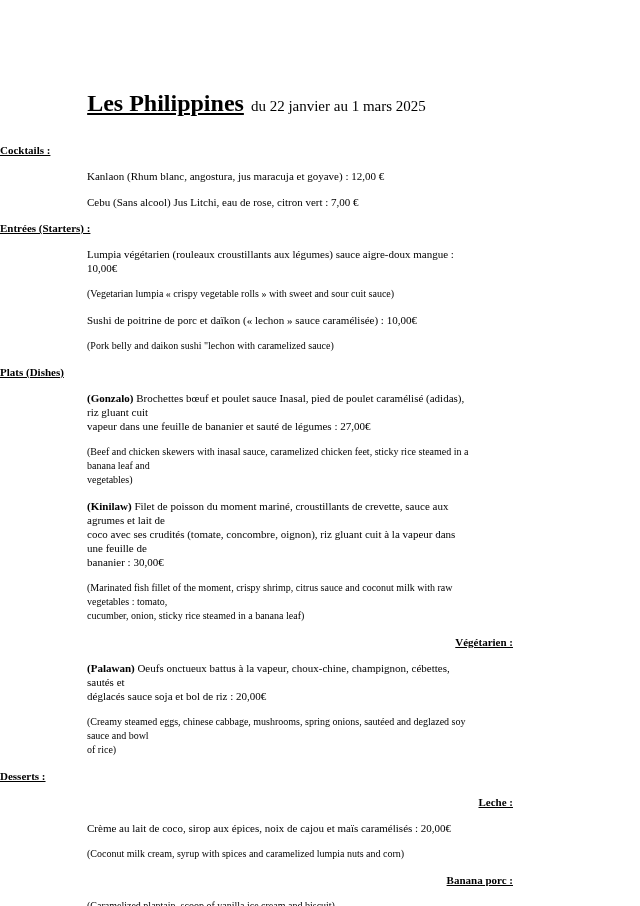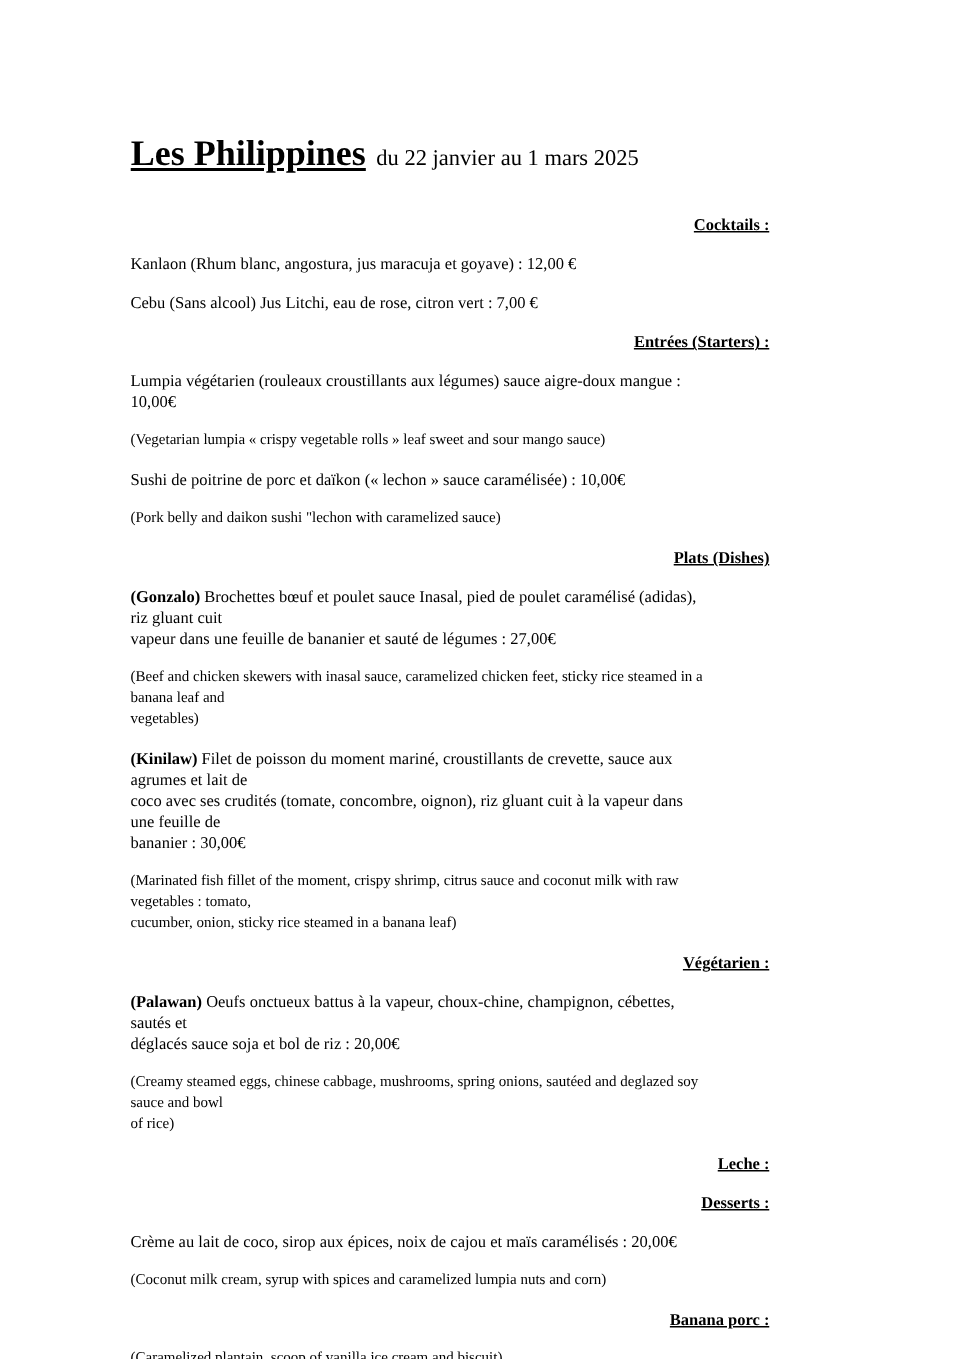--- a/index.html
+++ b/index.html
@@ -29,21 +29,21 @@
     font-size: 15px;
     margin-left: 7px;
   }
   .heading {
     font-size: 11px;
     font-weight: bold;
     text-decoration: underline;
     line-height: 14px;
     margin: 0 0 12px 0;
   }
-  .heading.center { text-align: right; padding: 0; }
+  .heading.center { text-align: left; padding: 0; }
   .heading.left { text-align: right; padding-left: 75px; }
   .item {
     font-size: 11px;
     line-height: 14px;
     margin: 0 0 12px 12px;
     padding: 0 40px 0 75px;
     white-space: pre-line;
   }
   .item .dish-name { font-weight: bold; }
   .item.en { font-size: 10px; }
@@ -56,43 +56,43 @@
   <div class="title-line">
     <span class="title">Les Philippines</span><span class="date">du 22 janvier au 1 mars 2025</span>
   </div>
 
   <div class="heading center">Cocktails :</div>
   <p class="item">Kanlaon (Rhum blanc, angostura, jus maracuja et goyave) : 12,00 €</p>
   <p class="item">Cebu (Sans alcool) Jus Litchi, eau de rose, citron vert : 7,00 €</p>
 
   <div class="heading center">Entrées (Starters) :</div>
   <p class="item">Lumpia végétarien (rouleaux croustillants aux légumes) sauce aigre-doux mangue : 10,00€</p>
-  <p class="item en">(Vegetarian lumpia « crispy vegetable rolls » leaf sweet and sour mango sauce)</p>
+  <p class="item en">(Vegetarian lumpia « crispy vegetable rolls » with sweet and sour cuit sauce)</p>
   <p class="item">Sushi de poitrine de porc et daïkon (« lechon » sauce caramélisée) : 10,00€</p>
   <p class="item en">(Pork belly and daikon sushi "lechon with caramelized sauce)</p>
 
   <div class="heading center">Plats (Dishes)</div>
   <p class="item"><span class="dish-name">(Gonzalo)</span><span> Brochettes bœuf et poulet sauce Inasal, pied de poulet caramélisé (adidas), riz gluant cuit
 vapeur dans une feuille de bananier et sauté de légumes : 27,00€</span></p>
   <p class="item en">(Beef and chicken skewers with inasal sauce, caramelized chicken feet, sticky rice steamed in a banana leaf and
 vegetables)</p>
   <p class="item"><span class="dish-name">(Kinilaw)</span><span> Filet de poisson du moment mariné, croustillants de crevette, sauce aux agrumes et lait de
 coco avec ses crudités (tomate, concombre, oignon), riz gluant cuit à la vapeur dans une feuille de
 bananier : 30,00€</span></p>
   <p class="item en">(Marinated fish fillet of the moment, crispy shrimp, citrus sauce and coconut milk with raw vegetables : tomato,
 cucumber, onion, sticky rice steamed in a banana leaf)</p>
 
   <div class="heading left">Végétarien :</div>
   <p class="item"><span class="dish-name">(Palawan)</span><span> Oeufs onctueux battus à la vapeur, choux-chine, champignon, cébettes, sautés et
 déglacés sauce soja et bol de riz : 20,00€</span></p>
   <p class="item en">(Creamy steamed eggs, chinese cabbage, mushrooms, spring onions, sautéed and deglazed soy sauce and bowl
 of rice)</p>
 
+  <div class="heading center">Desserts :</div>
+
   <div class="heading left">Leche :</div>
-
-  <div class="heading center">Desserts :</div>
   <p class="item">Crème au lait de coco, sirop aux épices, noix de cajou et maïs caramélisés : 20,00€</p>
   <p class="item en">(Coconut milk cream, syrup with spices and caramelized lumpia nuts and corn)</p>
 
   <div class="heading left">Banana porc :</div>
   <p class="item en">(Caramelized plantain, scoop of vanilla ice cream and biscuit)</p>
 
 </div>
 
 </body></html>

